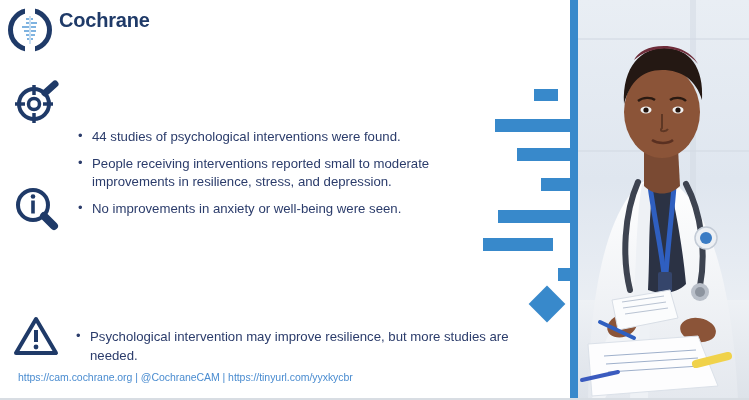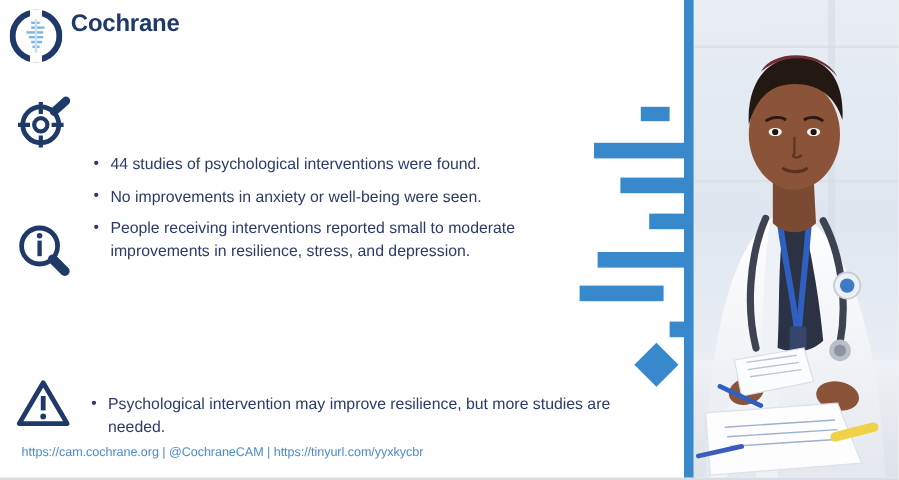--- a/index.html
+++ b/index.html
@@ -229,22 +229,22 @@
     <svg width="50" height="50" viewBox="0 0 50 50" aria-hidden="true">
       <path d="M24 6 L44 40 L4 40 Z" fill="none" stroke="#1f3a68" stroke-width="4" stroke-linejoin="round"></path>
       <rect x="22" y="17" width="4" height="12" fill="#1f3a68"></rect>
       <circle cx="24" cy="34" r="2.4" fill="#1f3a68"></circle>
     </svg>
   </div>
 
 
   <ul class="bullets">
     <li>44 studies of psychological interventions were found.</li>
+    <li>People receiving interventions reported small to moderate improvements in resilience, stress, and depression.</li>
     <li>No improvements in anxiety or well-being were seen.</li>
-    <li>People receiving interventions reported small to moderate improvements in resilience, stress, and depression.</li>
   </ul>
 
   <ul class="conclusion">
     <li>Psychological intervention may improve resilience, but more studies are needed.</li>
   </ul>
 
   <div class="footer">https://cam.cochrane.org  |  @CochraneCAM  |  https://tinyurl.com/yyxkycbr</div>
 
   <div class="forest">
     <div class="bar" style="left:39px;  top:89px;  width:24px;  height:12px;"></div>

